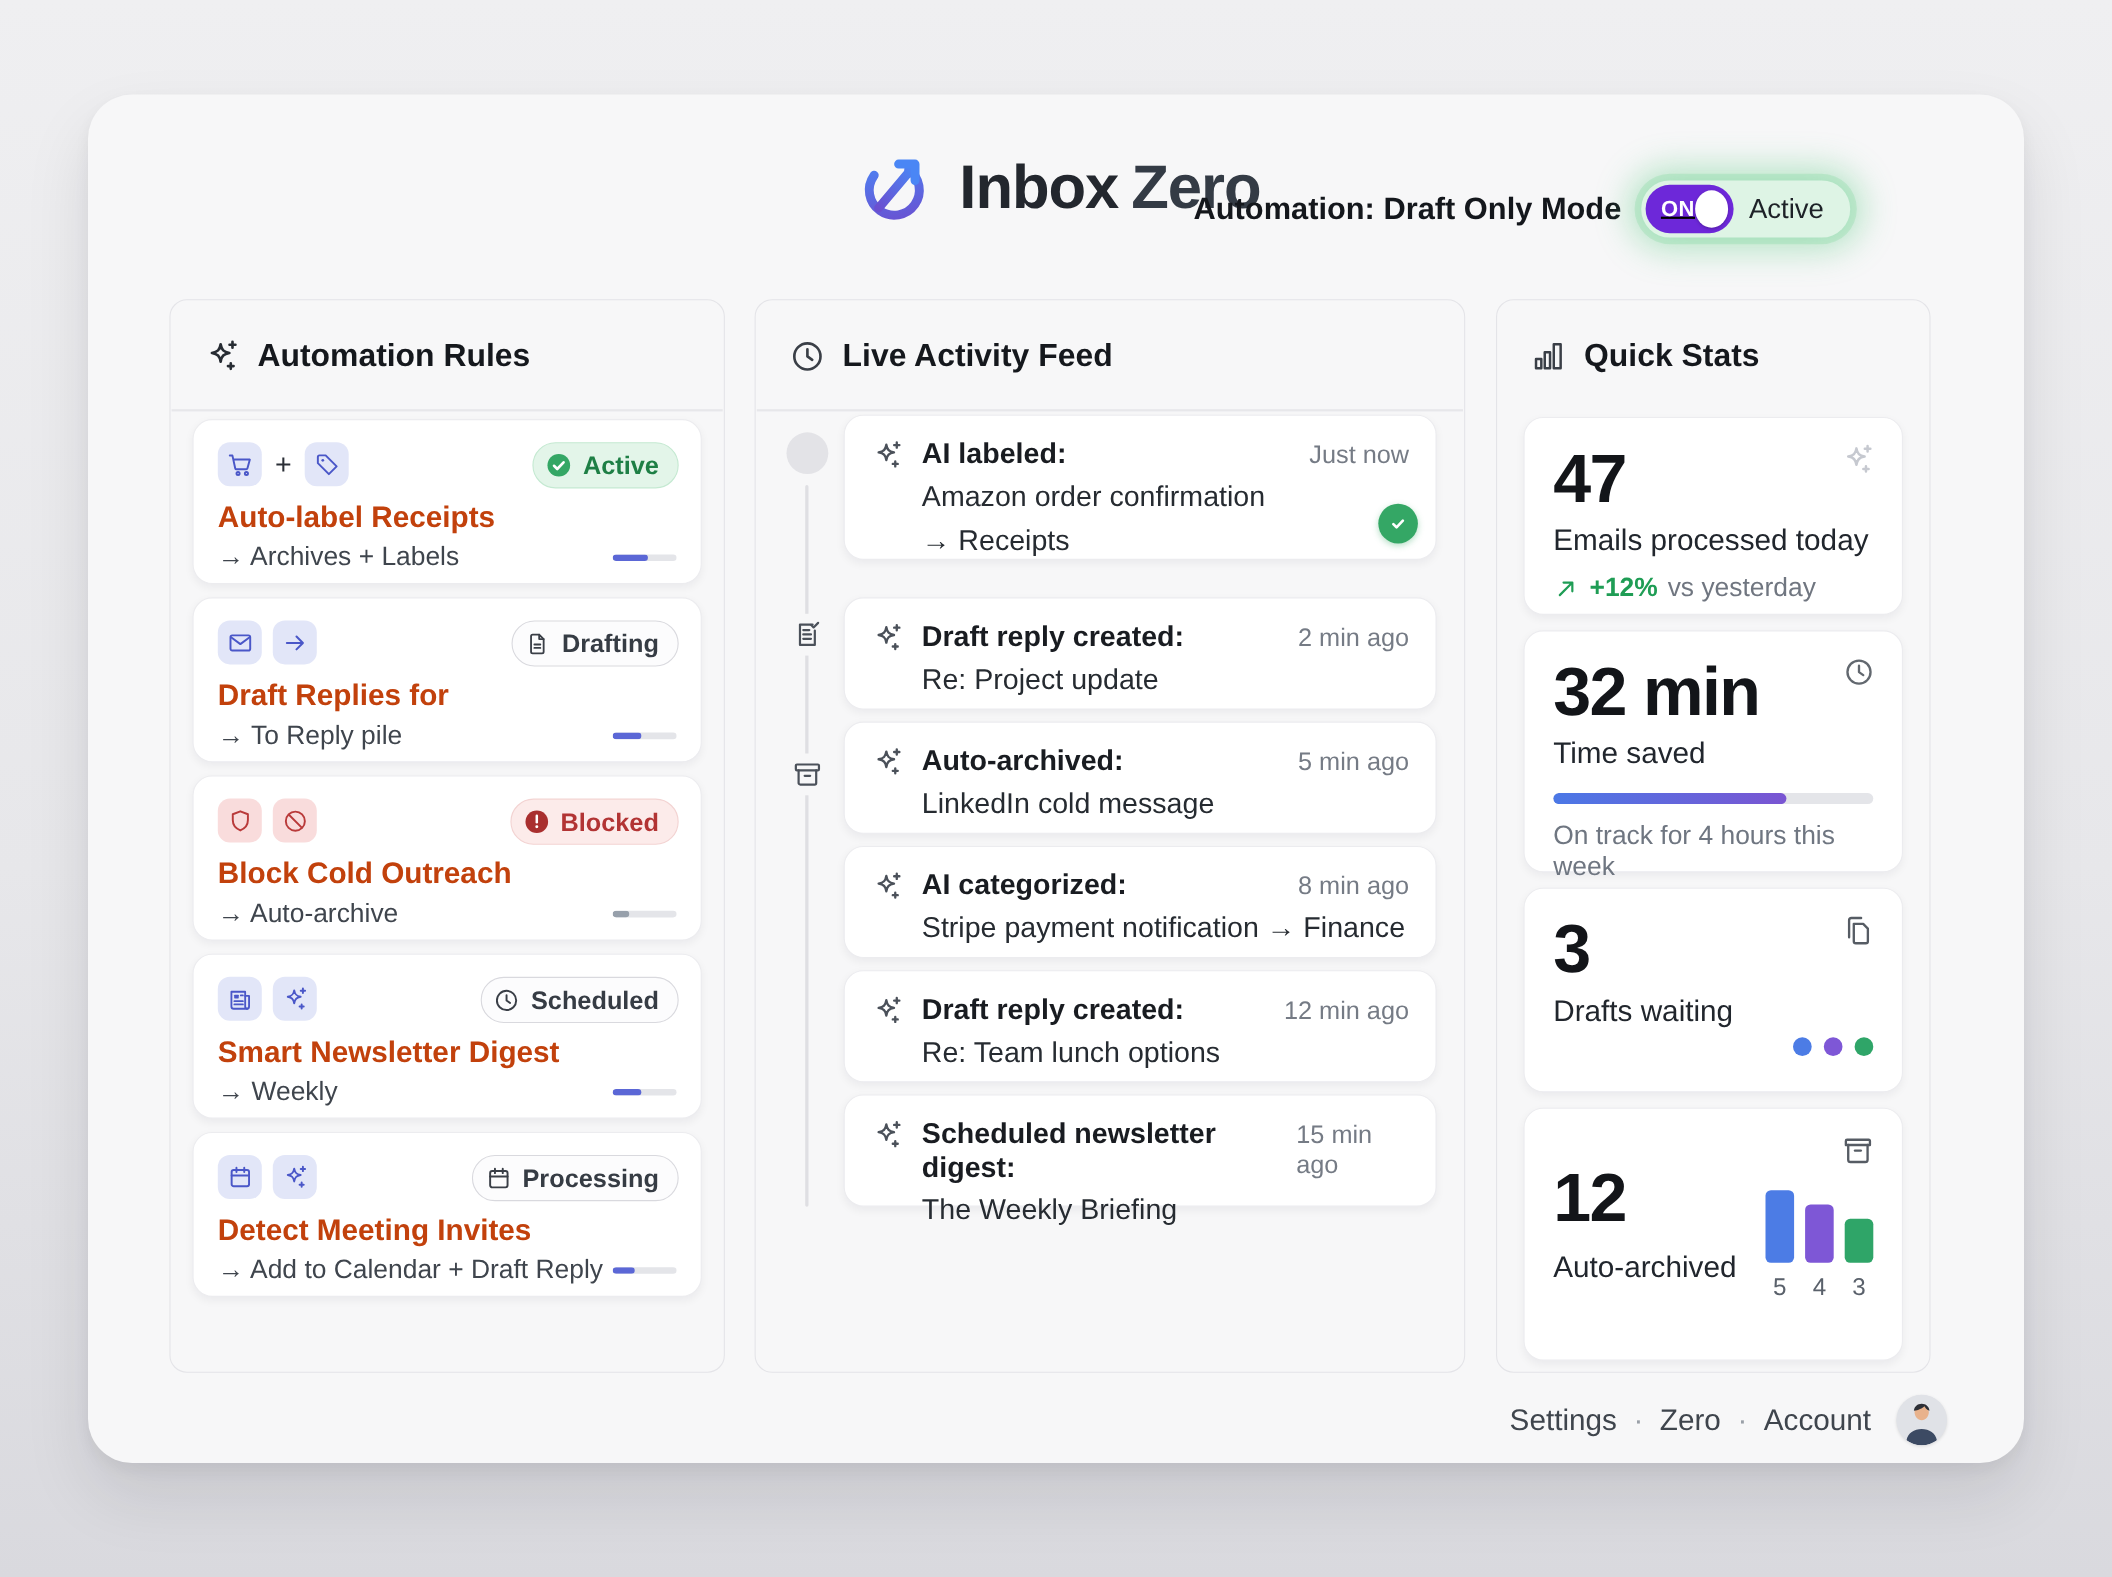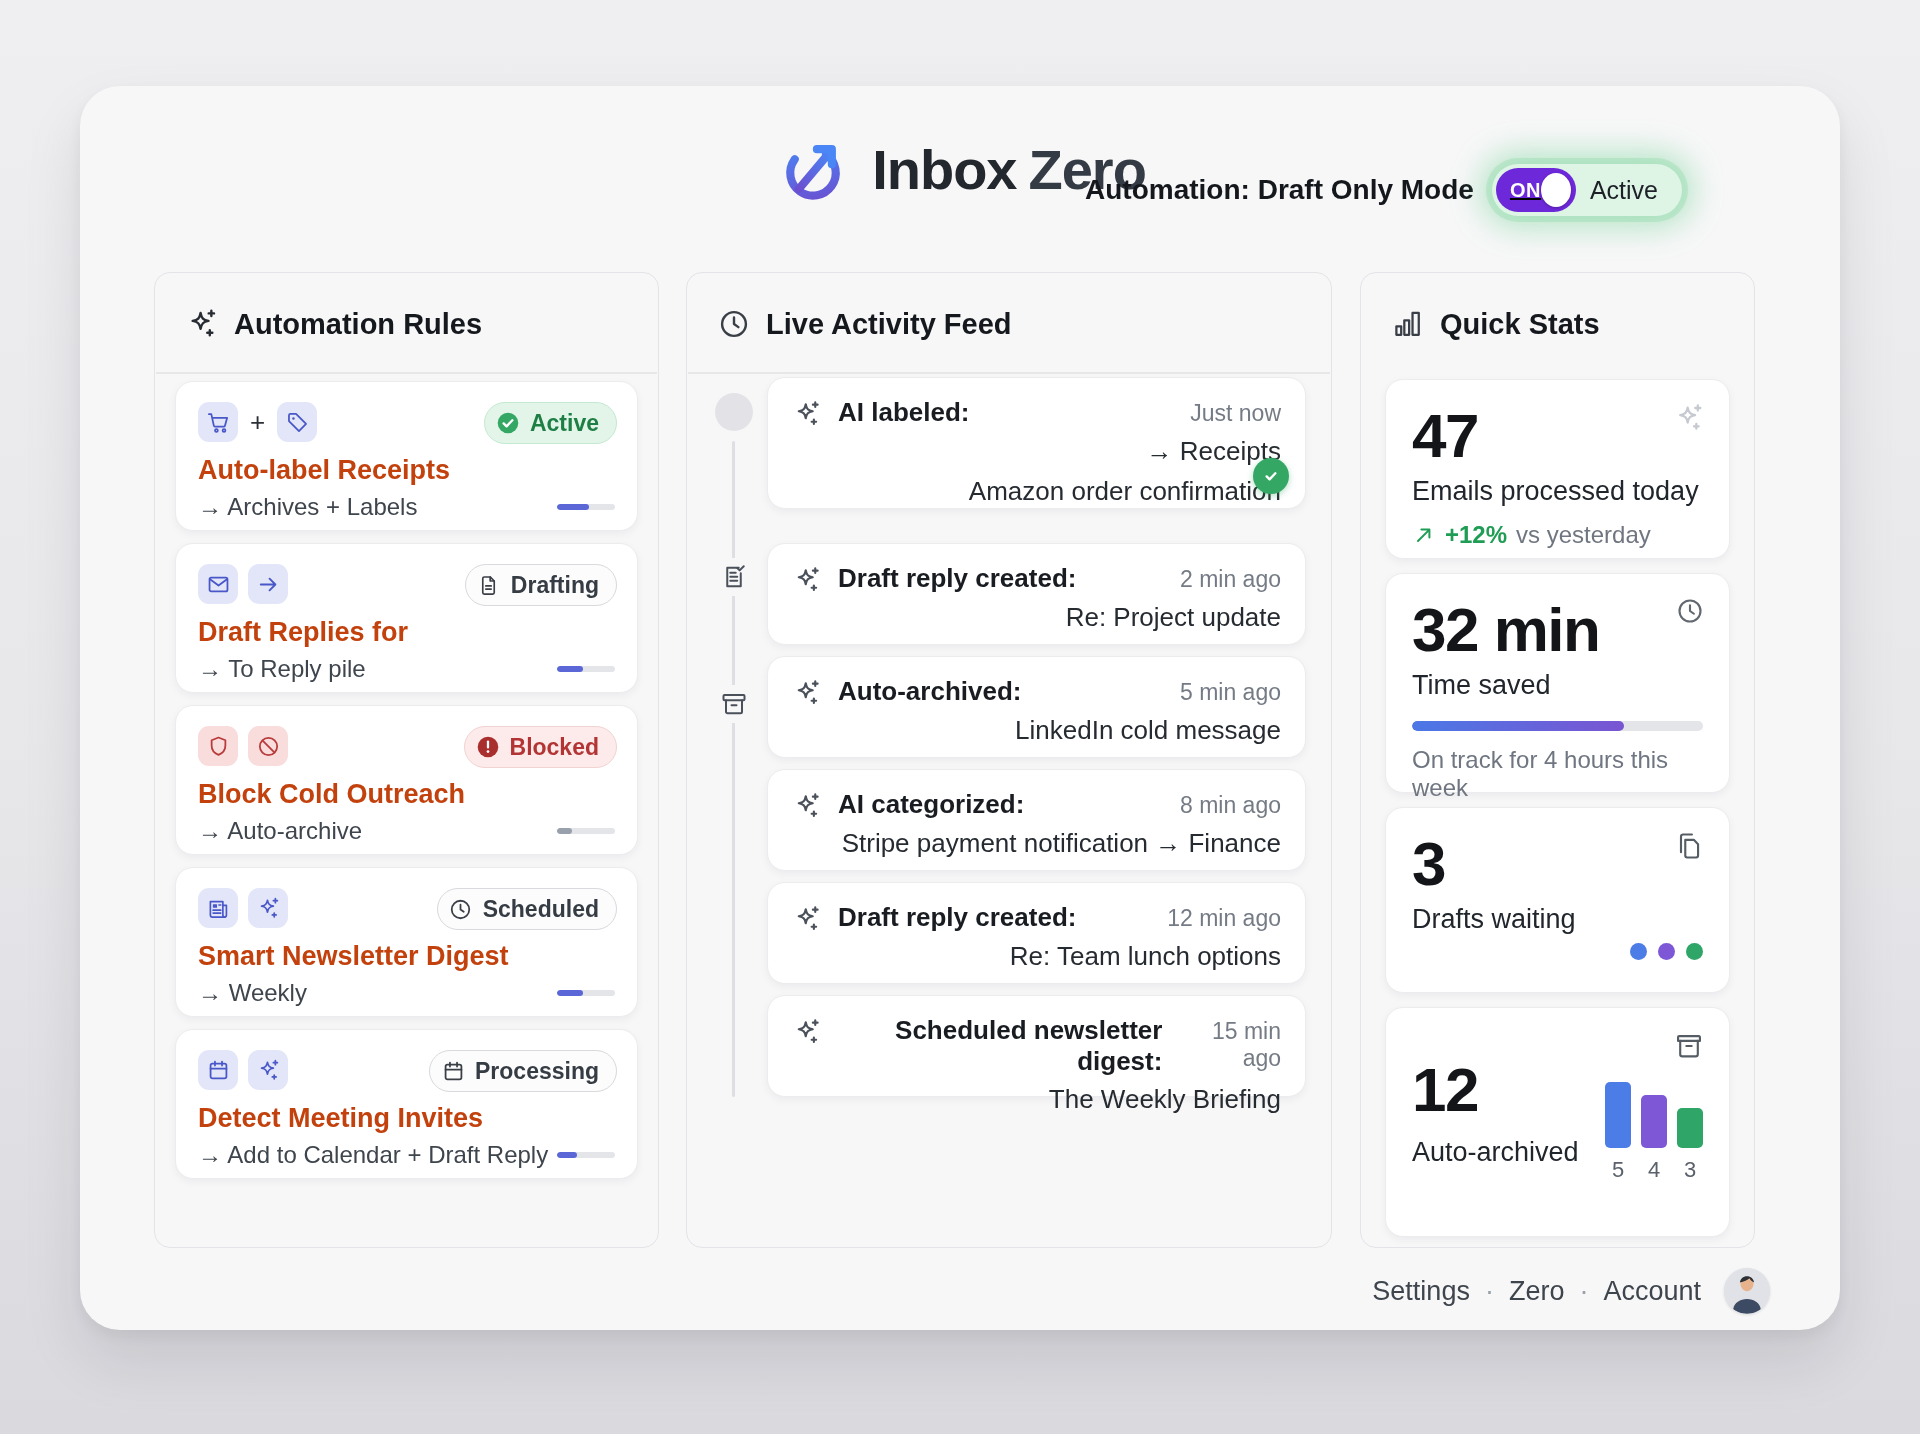--- a/index.html
+++ b/index.html
@@ -67,21 +67,21 @@
   
   .tl-circle { position:absolute; left:28px; top:120px; width:38px; height:38px;
                border-radius:50%; background:#e3e3e7; }
   .tl-line { position:absolute; left:45px; top:168px; width:2.5px; height:656px;
              background:#dfdfe3; border-radius:2px; }
   .tl-icon { position:absolute; left:29px; width:35px; height:38px; background:#f7f7f8;
              display:grid; place-items:center; color:#4b515a; }
   .tl-icon svg { width:30px; height:30px; }
   .feed-card { position:absolute; left:80px; width:539px; background:#fff;
                border:1px solid #ececef; border-radius:18px; padding:19px 24px;
-               box-shadow:0 3px 8px rgba(20,24,35,.05);text-align:right; }
+               box-shadow:0 3px 8px rgba(20,24,35,.05); }
   .feed-head { display:flex; align-items:flex-start; gap:16px; }
   .feed-sparkle { width:30px; height:30px; color:#4b515a; flex:0 0 auto; margin-top:2px; }
   .feed-title { font-size:26px; font-weight:700; color:#191c21; }
   .feed-time { margin-left:auto; font-size:23px; color:#757b85; padding-top:3px; }
   .feed-line { margin:6px 0 0 46px; font-size:26px; color:#262b31; line-height:1.3; }
   .check-badge { position:absolute; right:16px; bottom:14px; width:36px; height:36px;
                  border-radius:50%; background:#34a765; display:grid; place-items:center;
                  box-shadow:0 2px 6px rgba(40,160,90,.35); }
 
   
@@ -410,22 +410,22 @@
         </div>
 
       <div class="feed-card" style="top:104px; height:132px">
         <div class="feed-head">
           <svg class="feed-sparkle" viewBox="0 0 24 24">
               <use href="#ic-sparkles"></use>
             </svg>
           <span class="feed-title">AI labeled:</span>
           <span class="feed-time">Just now</span>
         </div>
+        <div class="feed-line">Amazon order confirmation</div>
         <div class="feed-line">→ Receipts</div>
-        <div class="feed-line">Amazon order confirmation</div>
         <div class="check-badge">
           <svg width="26" height="26" viewBox="0 0 24 24">
               <use href="#ic-check-white"></use>
             </svg>
         </div>
       </div>
 
       <div class="feed-card" style="top:270px; height:102px">
         <div class="feed-head">
           <svg class="feed-sparkle" viewBox="0 0 24 24">

